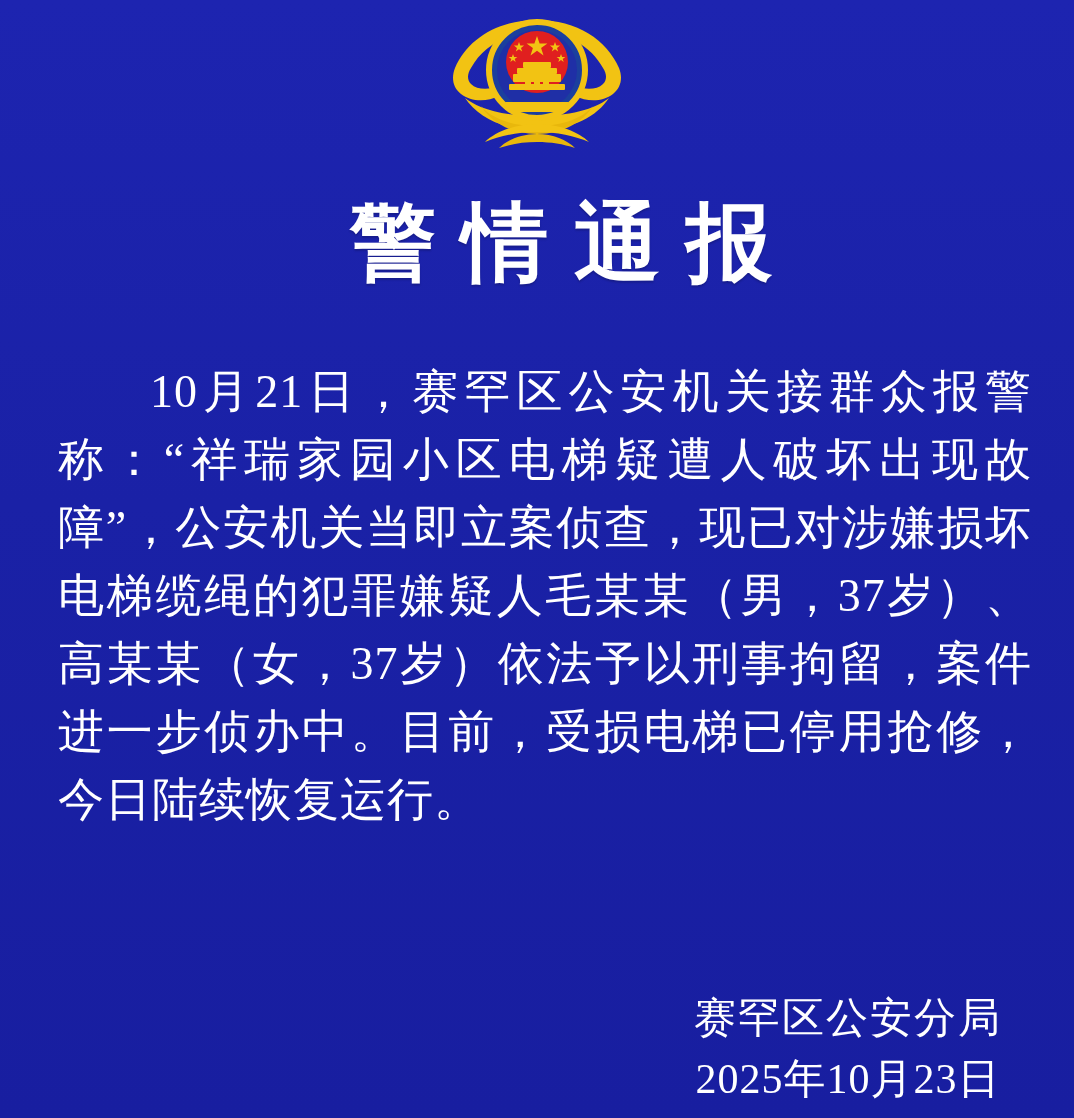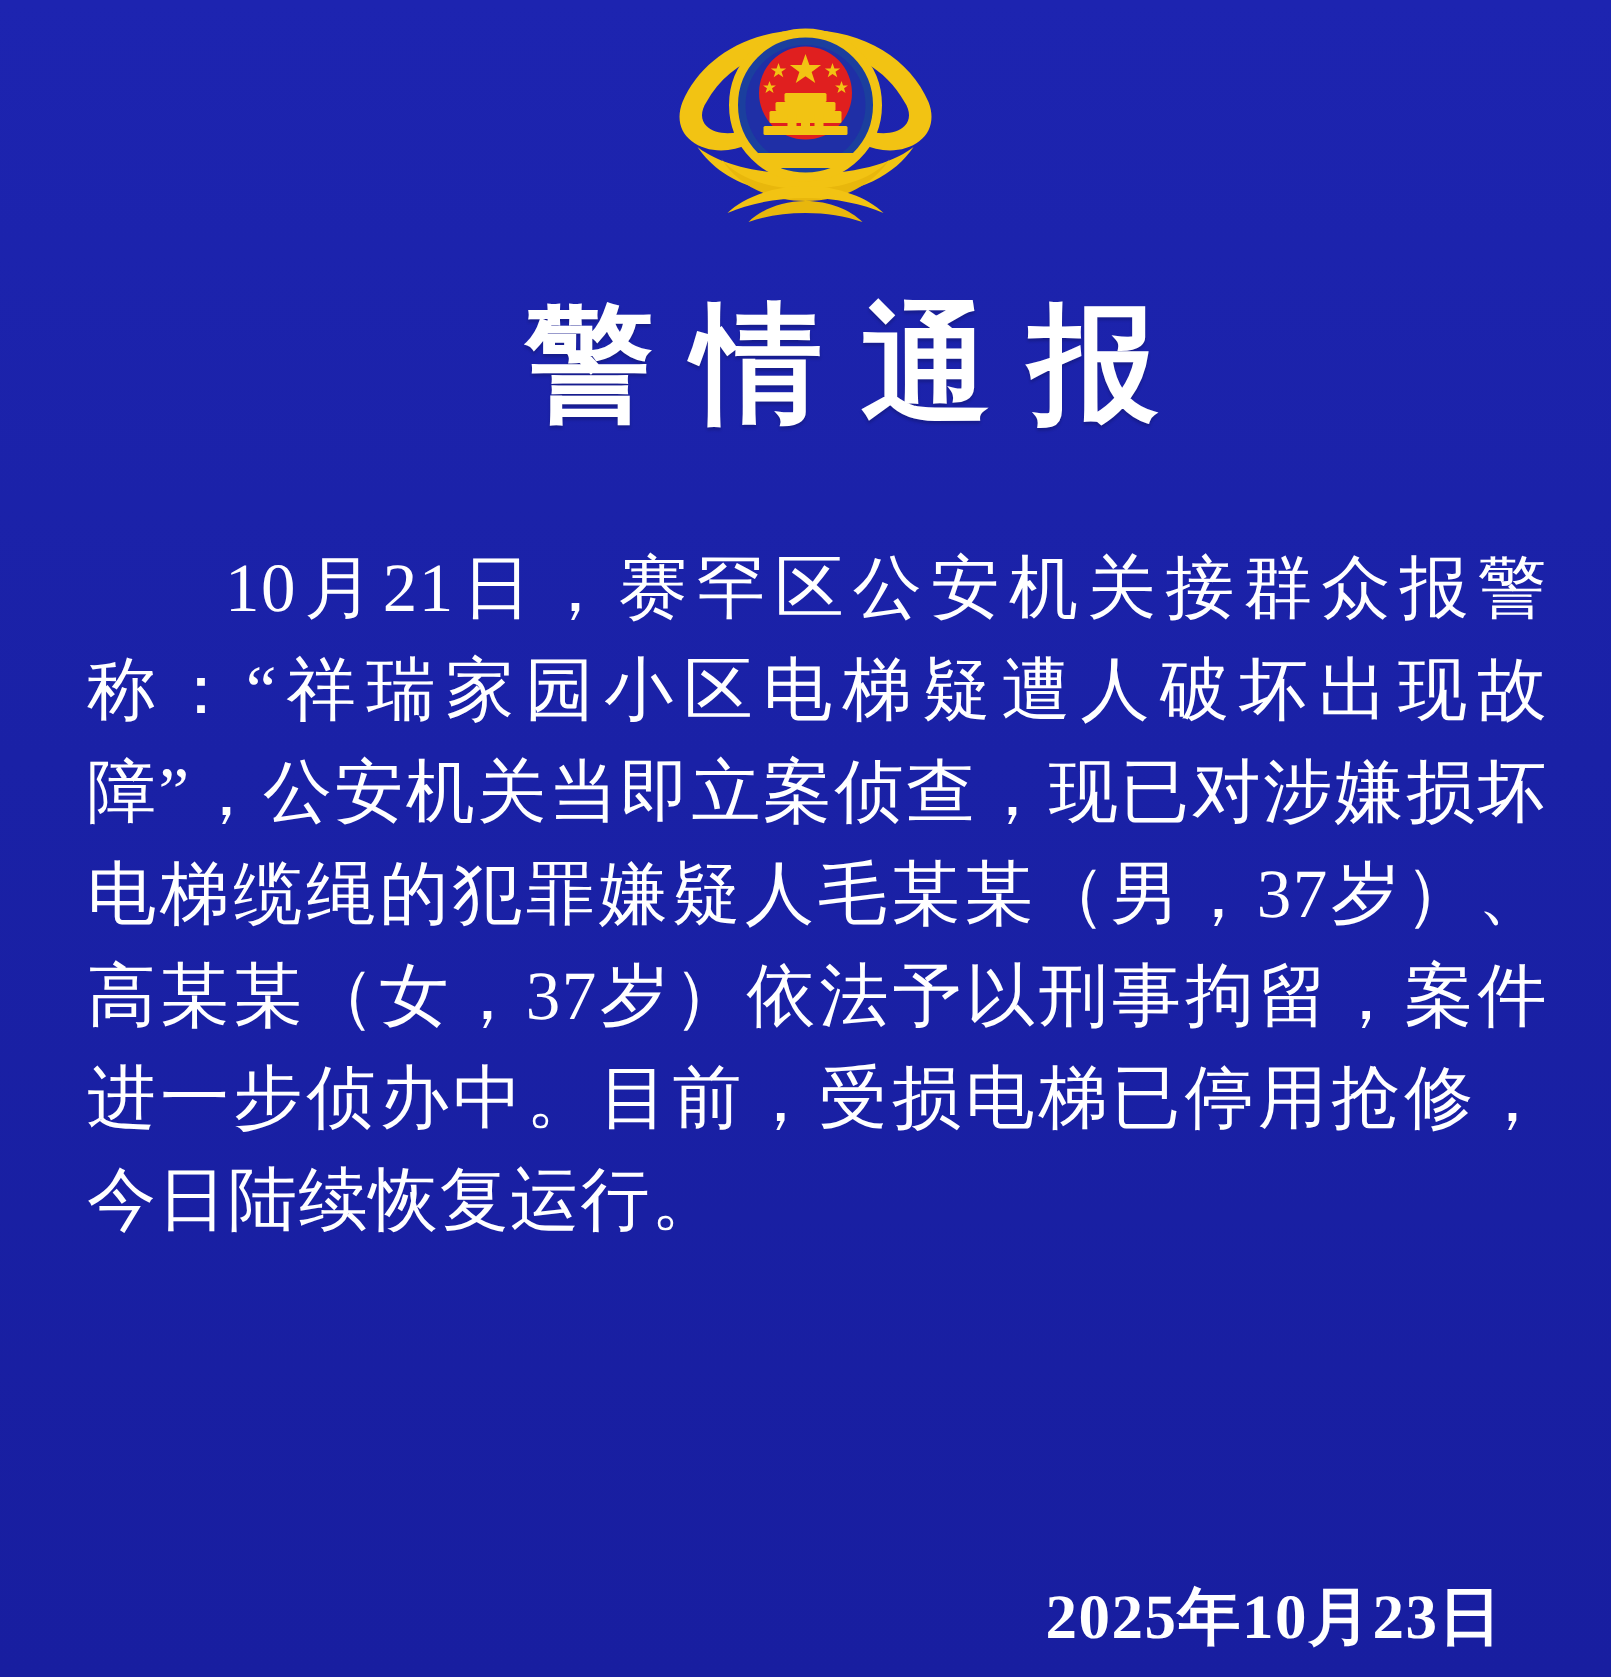--- a/index.html
+++ b/index.html
@@ -77,21 +77,21 @@
     position: absolute;
     right: 72px;
     bottom: 8px;
     text-align: center;
     color: #ffffff;
     font-size: 42px;
     line-height: 1.45;
     font-family: "Liberation Serif", "DejaVu Serif", serif;
   }
   .signature .org { letter-spacing: 2px; }
-  .signature .date { letter-spacing: 1px; font-weight: bold; }
+  .signature .date { letter-spacing: 1px; }
 </style>
 </head>
 <body>
 
 <div class="poster">
 
   <div class="emblem-wrap">
     <svg class="emblem" viewBox="0 0 200 160" aria-hidden="true">
 
       <g>
@@ -132,16 +132,17 @@
     </svg>
   </div>
 
   <div class="title">警情通报</div>
 
   <div class="body-text">
     <p>10月21日，赛罕区公安机关接群众报警称：“祥瑞家园小区电梯疑遭人破坏出现故障”，公安机关当即立案侦查，现已对涉嫌损坏电梯缆绳的犯罪嫌疑人毛某某（男，37岁）、高某某（女，37岁）依法予以刑事拘留，案件进一步侦办中。目前，受损电梯已停用抢修，今日陆续恢复运行。</p>
   </div>
 
   <div class="signature">
+    <div class="org">赛罕区公安分局</div>
     <div class="date">2025年10月23日</div>
   </div>
 
 </div>
 
 </body></html>

